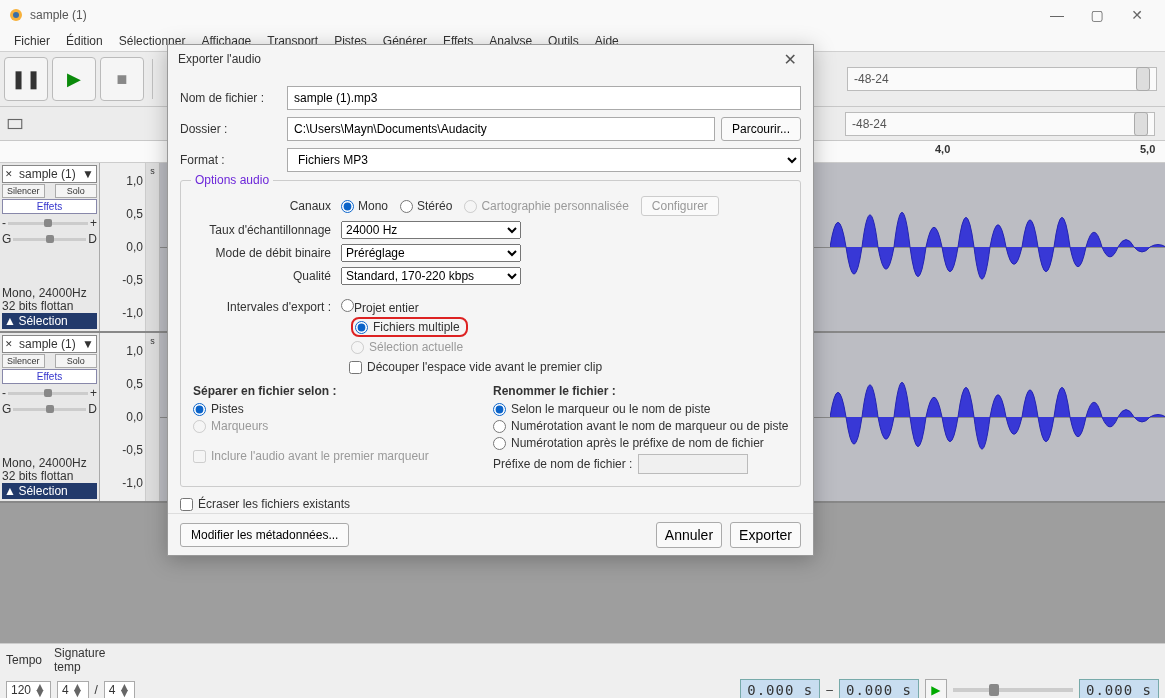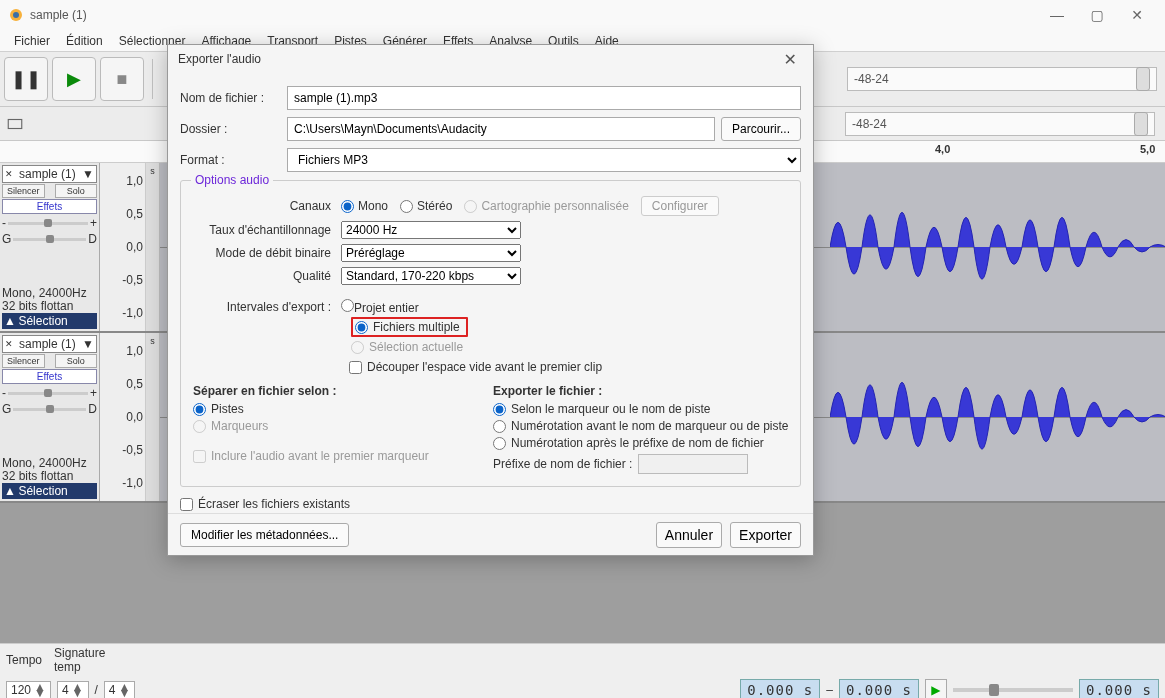--- a/index.html
+++ b/index.html
@@ -81,21 +81,21 @@
 .opt-row .radio.disabled { color:#9a9a9a; }
 .opt-row .cfg { border:1px solid #ccc; background:#fafafa; color:#999; padding:2px 10px; border-radius:3px; font-size:12px; }
 .opt-row select.med { width:180px; }
 
 .interval-row { display:flex; align-items:center; margin:4px 0 2px 0; }
 .interval-row label.lbl2 { width:148px; text-align:right; padding-right:10px; font-size:12px; }
 .radio-stack { margin-left:158px; }
 .radio-stack .radio { display:flex; align-items:center; margin:3px 0; font-size:12px; }
 .radio-stack .radio input { margin-right:5px; accent-color:#0a63c9; }
 .radio-stack .radio.disabled { color:#9a9a9a; }
-.highlight-box { border:2px solid #d22; padding:1px 6px 1px 2px; border-radius:1px; display:inline-flex; align-items:center; }
+.highlight-box { border:2px solid #d22; padding:1px 6px 1px 2px; border-radius:8px; display:inline-flex; align-items:center; }
 
 .checkbox-row { display:flex; align-items:center; margin:6px 0 0 156px; font-size:12px; }
 .checkbox-row input { margin-right:5px; }
 
 .two-col { display:flex; gap:20px; margin-top:10px; }
 .two-col .col { flex:0 0 auto; }
 .two-col .col h4 { font-weight:bold; font-size:12px; margin-bottom:4px; }
 .col .radio, .col .check { display:flex; align-items:center; font-size:12px; margin:3px 0; }
 .col .radio input, .col .check input { margin-right:5px; accent-color:#0a63c9; }
 .col .radio.disabled, .col .check.disabled { color:#9a9a9a; }
@@ -388,21 +388,21 @@
           <label class="radio disabled">
               <input type="radio" disabled="" style="">
               <span>Marqueurs</span>
             </label>
           <label class="check disabled" style="margin-top:16px;">
               <input type="checkbox" disabled="" style="">
               <span>Inclure l'audio avant le premier marqueur</span>
             </label>
         </div>
         <div class="col">
-          <h4>Exporter le fichier :</h4>
+          <h4>Renommer le fichier :</h4>
           <label class="radio">
               <input type="radio" name="rn" checked="" style="">
               <span>Selon le marqueur ou le nom de piste</span>
             </label>
           <label class="radio">
               <input type="radio" name="rn" style="">
               <span>Numérotation avant le nom de marqueur ou de piste</span>
             </label>
           <label class="radio">
               <input type="radio" name="rn" style="">

